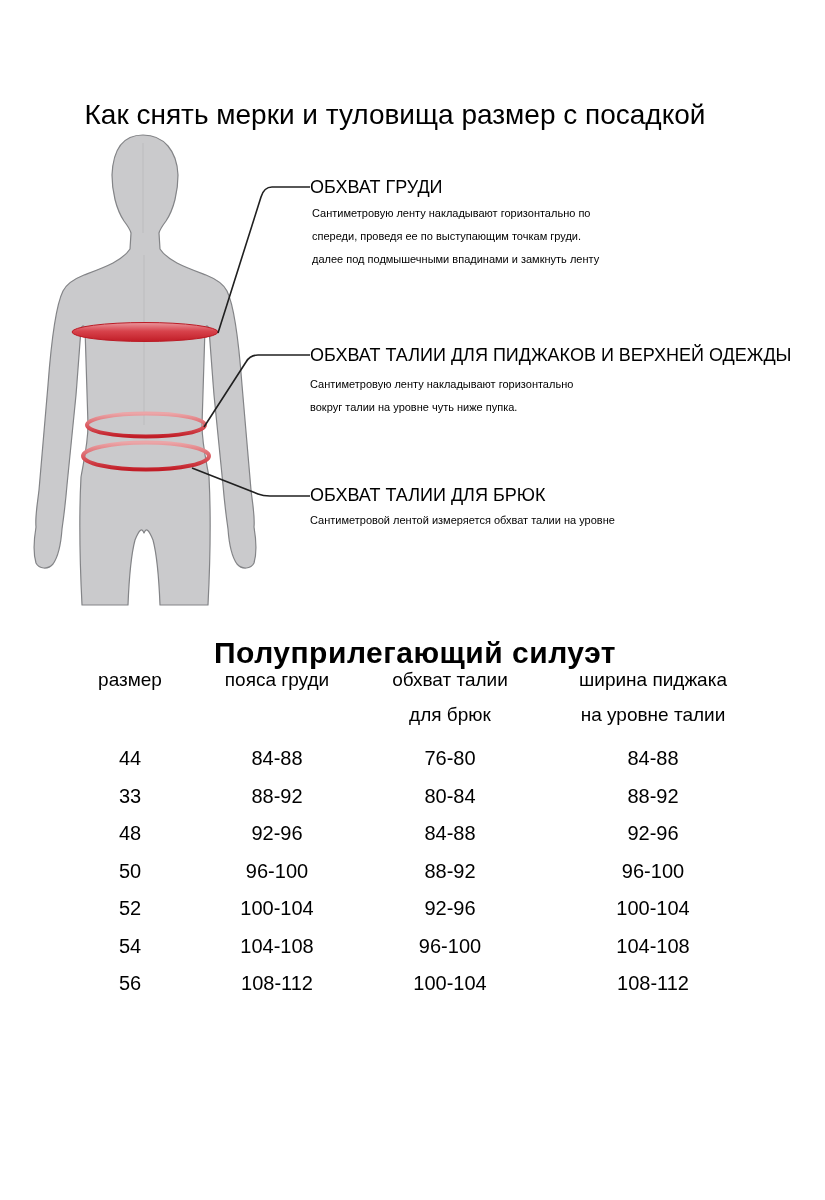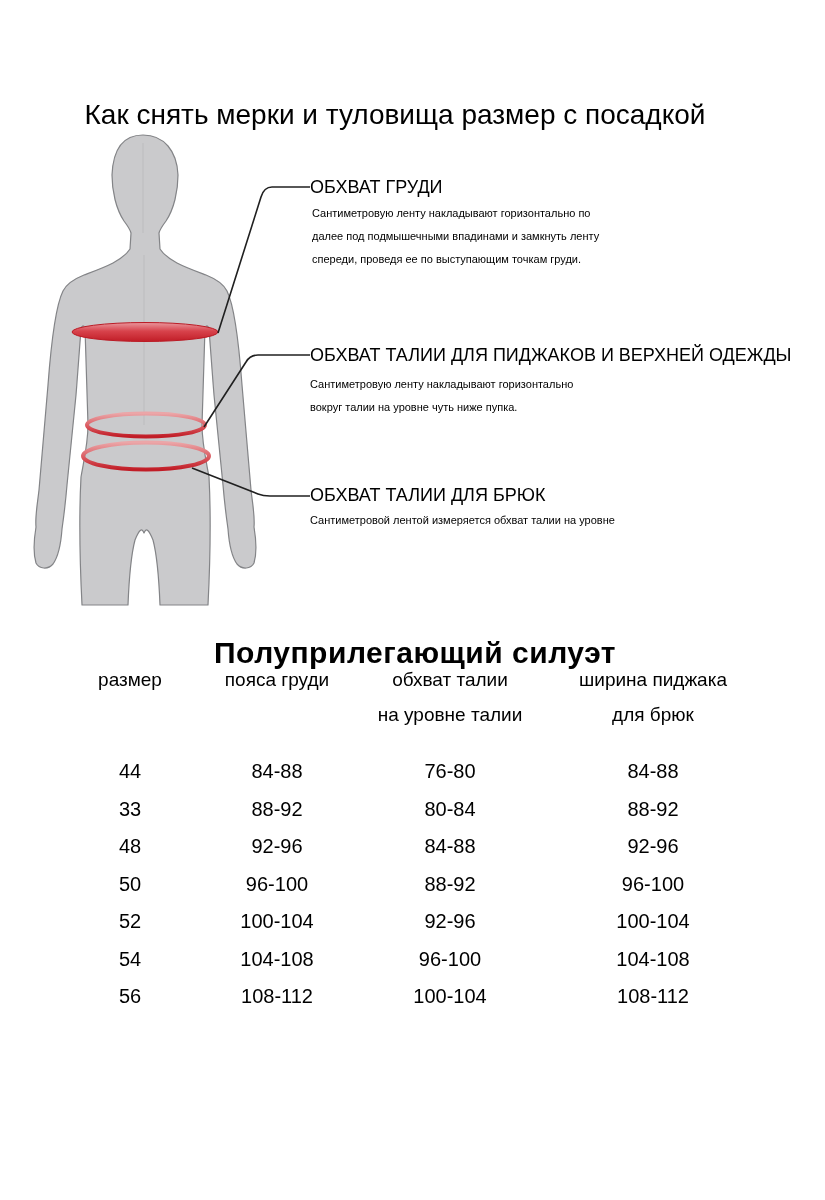--- a/index.html
+++ b/index.html
@@ -59,21 +59,21 @@
     left: 60px; top: 662px;
     width: 700px;
   }
   .trow {
     display: grid;
     grid-template-columns: 140px 154px 192px 214px;
     align-items: center;
   }
   .trow > div { text-align: center; }
   .thead-row { height: 35px; font-size: 19px; }
-  .tbody { margin-top: 21px; }
+  .tbody { margin-top: 8px; }
   .tbody .trow { height: 37.5px; font-size: 20px; }
 </style>
 </head>
 <body>
 
 <div>
 
   <h1 class="page-title">Как снять мерки и туловища размер с посадкой</h1>
 
   <svg class="figure-svg" viewBox="0 0 290 485">
@@ -145,22 +145,22 @@
     <ellipse cx="126" cy="331" rx="63" ry="13.5" fill="none" stroke="url(#tapeRing)" stroke-width="4"></ellipse>
 
     <path fill="none" stroke="#202020" stroke-width="1.6" d="M 198 208 L 241 72 Q 244 62 252 62 L 290 62"></path>
     <path fill="none" stroke="#202020" stroke-width="1.6" d="M 184 302 L 226 237 Q 230 230 238 230 L 290 230"></path>
     <path fill="none" stroke="#202020" stroke-width="1.6" d="M 172 343 L 238 369 Q 243 371 250 371 L 290 371"></path>
   </svg>
 
   <div class="sec-heading" id="sec1-heading">ОБХВАТ ГРУДИ</div>
   <div class="sec-desc" id="sec1-desc">
     <div>Сантиметровую ленту накладывают горизонтально по</div>
+    <div>спереди, проведя ее по выступающим точкам груди.</div>
     <div>далее под подмышечными впадинами и замкнуть ленту</div>
-    <div>спереди, проведя ее по выступающим точкам груди.</div>
   </div>
 
   <div class="sec-heading" id="sec2-heading">ОБХВАТ ТАЛИИ ДЛЯ ПИДЖАКОВ И ВЕРХНЕЙ ОДЕЖДЫ</div>
   <div class="sec-desc" id="sec2-desc">
     <div>Сантиметровую  ленту накладывают горизонтально</div>
     <div>вокруг талии на уровне чуть ниже пупка.</div>
   </div>
 
   <div class="sec-heading" id="sec3-heading">ОБХВАТ ТАЛИИ ДЛЯ БРЮК</div>
   <div class="sec-desc" id="sec3-desc">
@@ -172,22 +172,22 @@
   <div class="size-table">
     <div class="trow thead-row">
       <div>размер</div>
       <div>пояса груди</div>
       <div>обхват талии</div>
       <div>ширина пиджака</div>
     </div>
     <div class="trow thead-row">
       <div></div>
       <div></div>
+      <div>для брюк</div>
       <div>на уровне талии</div>
-      <div>для брюк</div>
     </div>
 
     <div class="tbody">
       <div class="trow">
         <div>44</div>
         <div>84-88</div>
         <div>76-80</div>
         <div>84-88</div>
       </div>
       <div class="trow">

